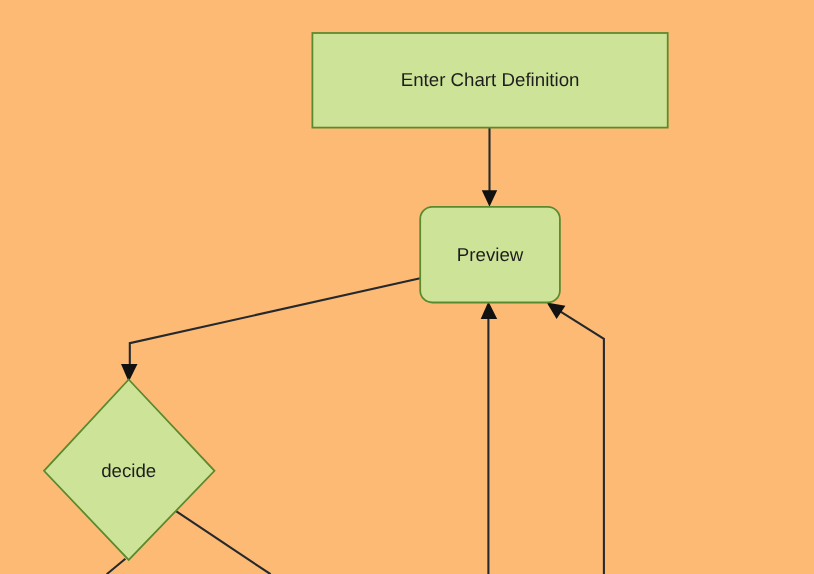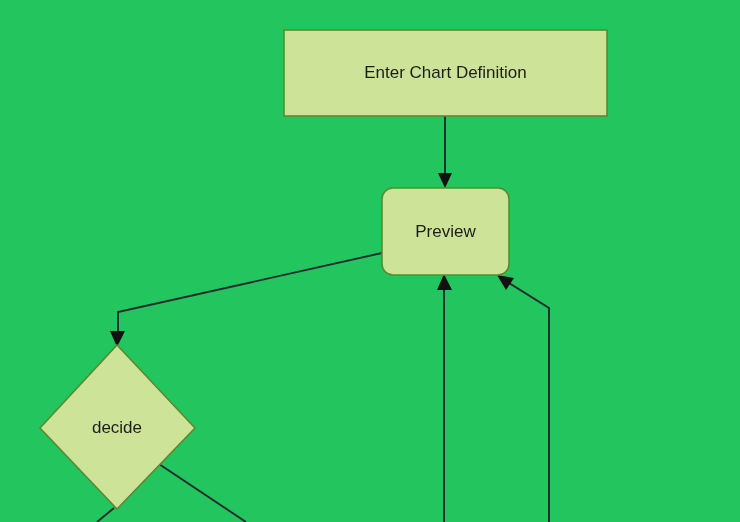--- a/index.html
+++ b/index.html
@@ -10,21 +10,21 @@
   body {
     width: 740px;
     height: 522px;
     overflow: hidden;
     font-family: "Liberation Sans", sans-serif;
   }
   #diagram-canvas {
     position: relative;
     width: 740px;
     height: 522px;
-    background: #22c55e;
+    background: #fdba74;
   }
   svg#flow-svg {
     position: absolute;
     top: 0;
     left: 0;
     width: 740px;
     height: 522px;
     display: block;
   }
   .node-shape {

